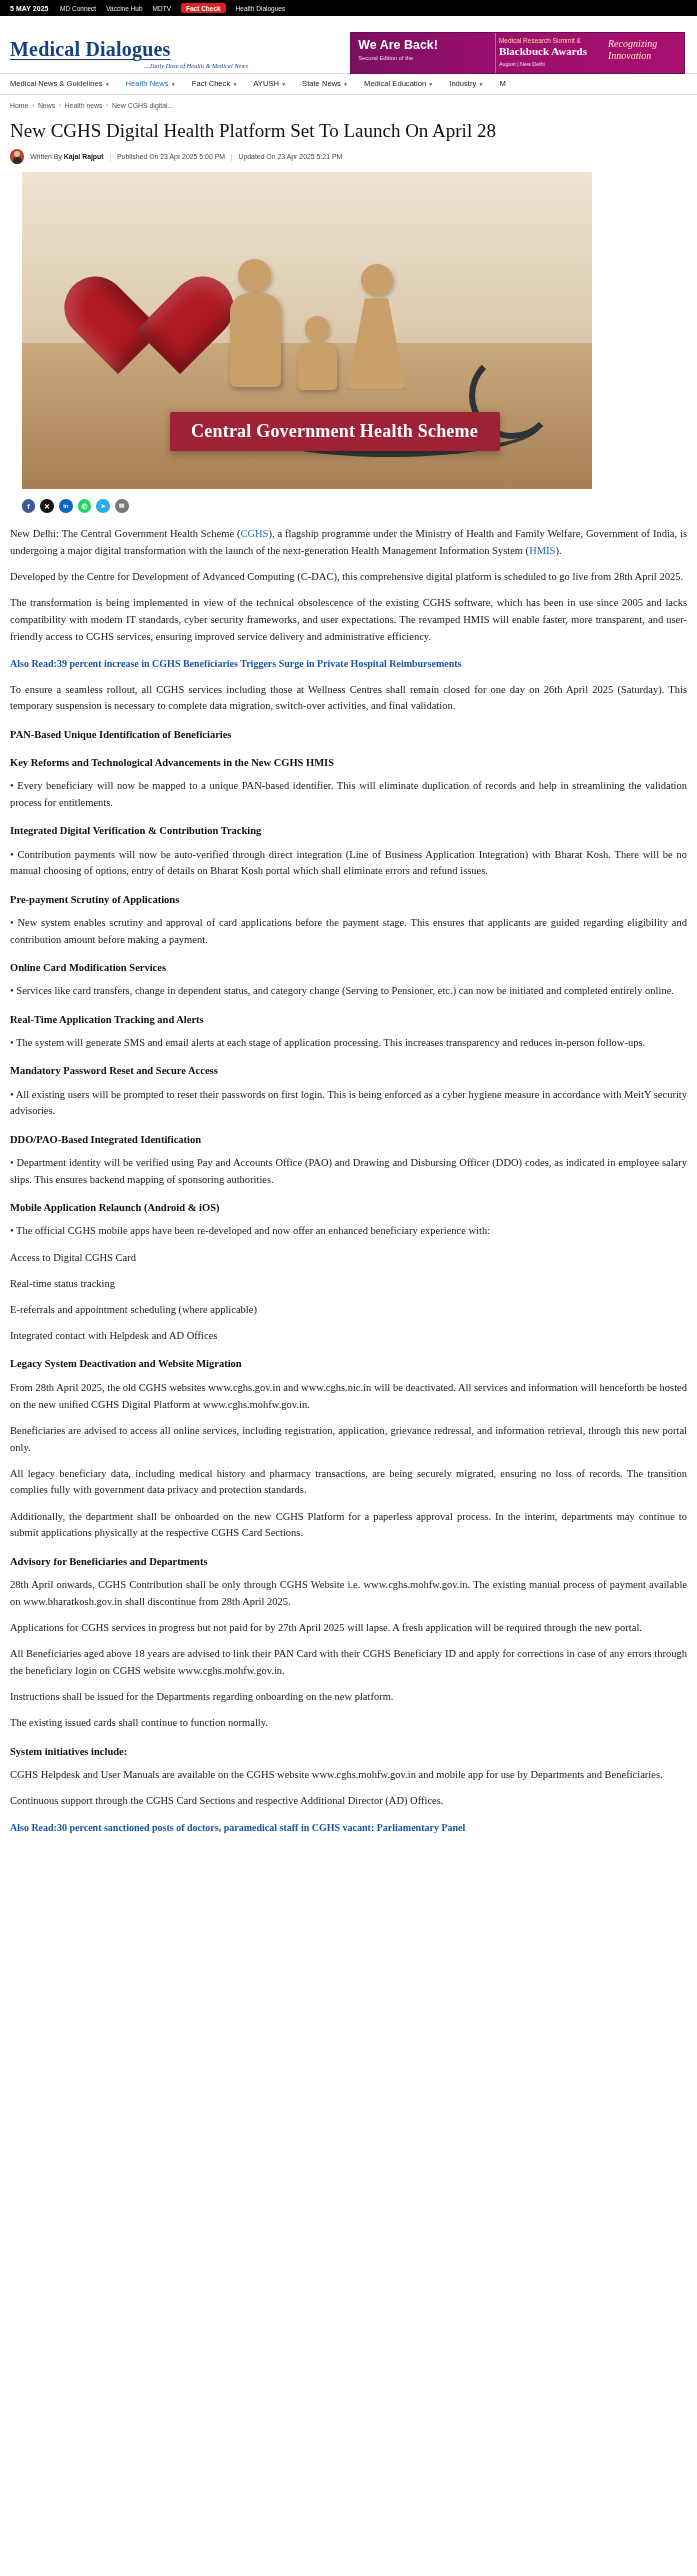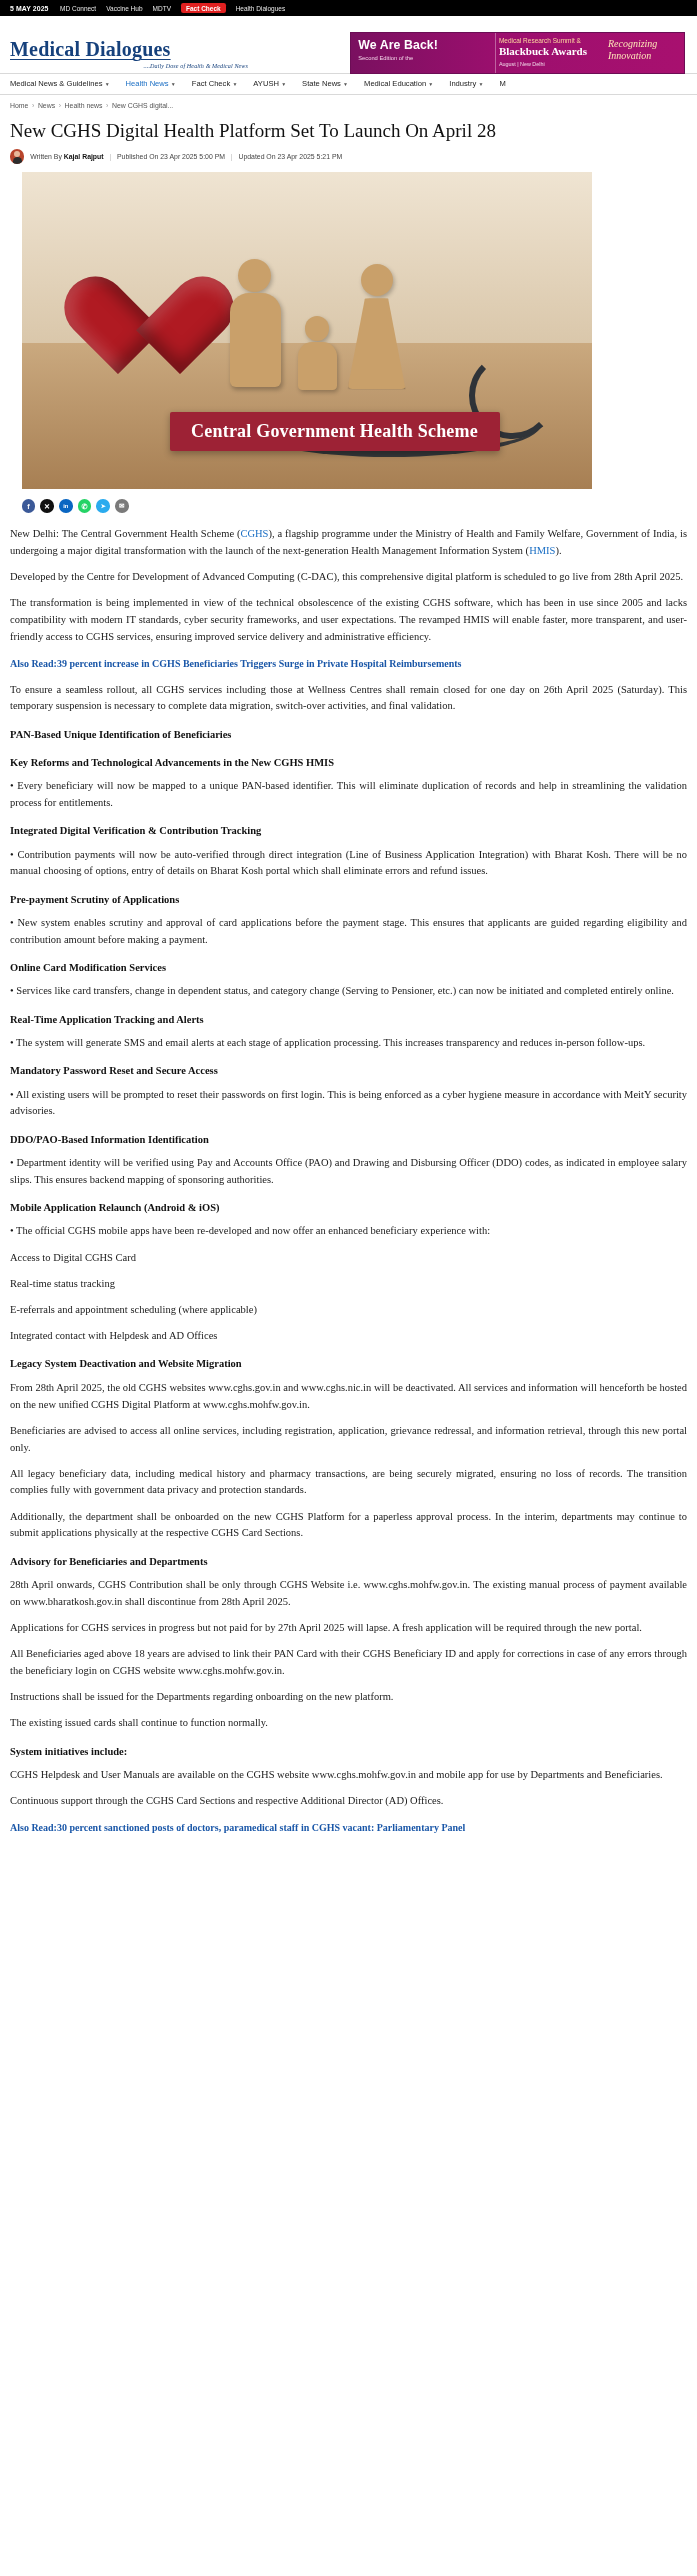--- a/index.html
+++ b/index.html
@@ -407,21 +407,21 @@
 
       <h3 class="sub">Online Card Modification Services</h3>
       <p>• Services like card transfers, change in dependent status, and category change (Serving to Pensioner, etc.) can now be initiated and completed entirely online.</p>
 
       <h3 class="sub">Real-Time Application Tracking and Alerts</h3>
       <p>• The system will generate SMS and email alerts at each stage of application processing. This increases transparency and reduces in-person follow-ups.</p>
 
       <h3 class="sub">Mandatory Password Reset and Secure Access</h3>
       <p>• All existing users will be prompted to reset their passwords on first login. This is being enforced as a cyber hygiene measure in accordance with MeitY security advisories.</p>
 
-      <h3 class="sub">DDO/PAO-Based Information Identification</h3>
+      <h3 class="sub">DDO/PAO-Based Integrated Identification</h3>
       <p>• Department identity will be verified using Pay and Accounts Office (PAO) and Drawing and Disbursing Officer (DDO) codes, as indicated in employee salary slips. This ensures backend mapping of sponsoring authorities.</p>
 
       <h3 class="sub">Mobile Application Relaunch (Android &amp; iOS)</h3>
       <p>• The official CGHS mobile apps have been re-developed and now offer an enhanced beneficiary experience with:</p>
       <p>Access to Digital CGHS Card</p>
       <p>Real-time status tracking</p>
       <p>E-referrals and appointment scheduling (where applicable)</p>
       <p>Integrated contact with Helpdesk and AD Offices</p>
 
       <h3 class="sub">Legacy System Deactivation and Website Migration</h3>

